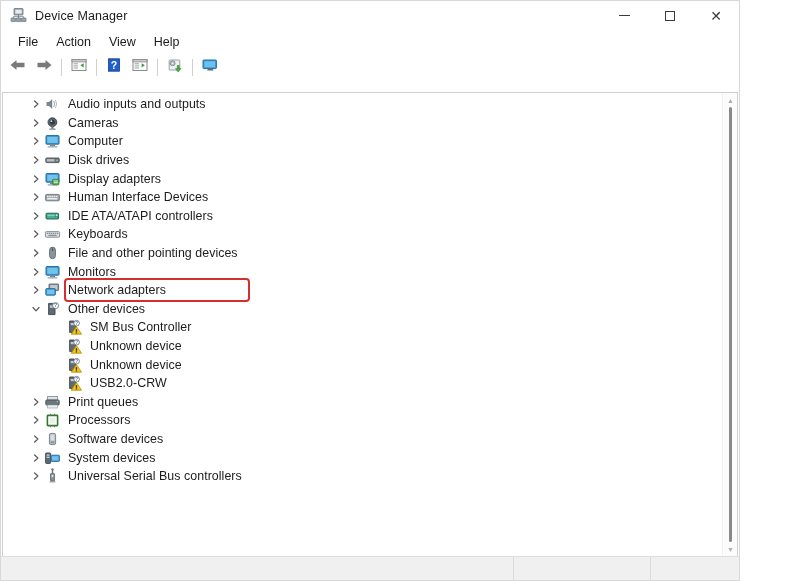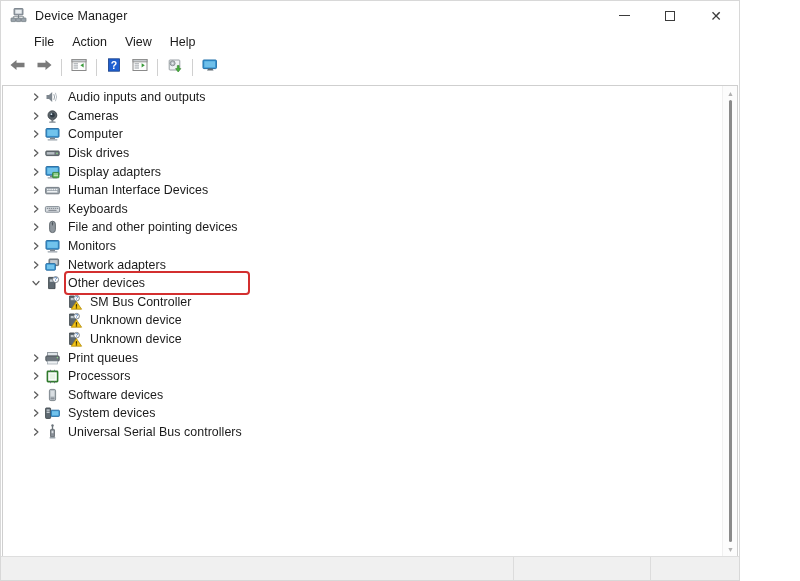--- a/index.html
+++ b/index.html
@@ -44,21 +44,21 @@
     color: #3b3b3b;
   }
   .wc-min { width: 11px; height: 1px; background: #3b3b3b; }
   .wc-max { width: 10px; height: 10px; border: 1px solid #3b3b3b; }
   .wc-close { font-size: 14px; line-height: 1; }
 
   
   .menubar {
     height: 23px; flex: 0 0 23px;
     display: flex; align-items: center;
-    padding-left: 24px;
+    padding-left: 8px;
     background: #ffffff;
   }
   .menu-item {
     font-size: 12.5px;
     color: #1b1b1b;
     padding: 2px 9px;
     line-height: 16px;
   }
 
   
@@ -75,21 +75,21 @@
   }
   .tb-sep {
     width: 1px; height: 17px;
     background: #d0d0d0;
     margin: 0 4px;
   }
 
   
   .tree-wrap {
     flex: 1 1 auto;
-    margin: 4px 1px 0 1px;
+    margin: 11px 1px 0 1px;
     border: 1px solid #cfcfcf;
     border-bottom: none;
     background: #ffffff;
     position: relative;
     overflow: hidden;
     display: flex;
   }
   .tree {
     flex: 1 1 auto;
     padding-top: 2px;
@@ -384,20 +384,34 @@
             </svg></div>
           <div class="rlabel">Human Interface Devices</div>
         </div>
         <div class="row">
           <div class="chev">
             <svg width="10" height="10" viewBox="0 0 10 10">
               <path d="M3.6 2 L6.9 5 L3.6 8" fill="none" stroke="#5a5a5a" stroke-width="1.25" stroke-linecap="round" stroke-linejoin="round"></path>
             </svg>
           </div>
           <div class="ricon"><svg width="17" height="16" viewBox="0 0 17 16">
+              <rect x="2" y="5.2" width="12.6" height="5.8" rx="1" fill="#2f8f73" stroke="#1d6450" stroke-width="0.9"></rect>
+                <rect x="3.2" y="6.4" width="7.6" height="2" fill="#7fd4bd"></rect>
+                <rect x="3.2" y="9" width="10" height="1.2" fill="#49b195"></rect>
+                <circle cx="12.6" cy="7.2" r="1" fill="#c9f0e4"></circle>
+            </svg></div>
+          <div class="rlabel">IDE ATA/ATAPI controllers</div>
+        </div>
+        <div class="row">
+          <div class="chev">
+            <svg width="10" height="10" viewBox="0 0 10 10">
+              <path d="M3.6 2 L6.9 5 L3.6 8" fill="none" stroke="#5a5a5a" stroke-width="1.25" stroke-linecap="round" stroke-linejoin="round"></path>
+            </svg>
+          </div>
+          <div class="ricon"><svg width="17" height="16" viewBox="0 0 17 16">
               <rect x="1.4" y="5.6" width="14.2" height="5.6" rx="1" fill="#d8dde1" stroke="#7d868e" stroke-width="0.9"></rect>
                 <rect x="2.8" y="6.8" width="1.4" height="1.2" fill="#8a9199"></rect>
                 <rect x="4.8" y="6.8" width="1.4" height="1.2" fill="#8a9199"></rect>
                 <rect x="6.8" y="6.8" width="1.4" height="1.2" fill="#8a9199"></rect>
                 <rect x="8.8" y="6.8" width="1.4" height="1.2" fill="#8a9199"></rect>
                 <rect x="10.8" y="6.8" width="1.4" height="1.2" fill="#8a9199"></rect>
                 <rect x="12.8" y="6.8" width="1.4" height="1.2" fill="#8a9199"></rect>
                 <rect x="4.4" y="8.8" width="8.2" height="1.3" rx="0.4" fill="#8a9199"></rect>
             </svg></div>
           <div class="rlabel">Keyboards</div>
@@ -489,20 +503,33 @@
               <path d="M3.6 2 H8.2 L9.8 3.8 V13.4 H3.6 Z" fill="#5f6a72" stroke="#3e464c" stroke-width="0.9"></path>
                 <rect x="4.7" y="4" width="3.2" height="2.2" fill="#c3cad0"></rect>
                 <circle cx="10.6" cy="4.2" r="2.8" fill="#ffffff" stroke="#5f6a72" stroke-width="0.8"></circle>
                 <text x="10.6" y="5.9" font-family="Liberation Sans, sans-serif" font-size="4.6" font-weight="bold" fill="#3d6fb0" text-anchor="middle">?</text>
                 <path d="M10.4 7.6 L15.6 15.2 H5.2 Z" fill="#f5c518" stroke="#b38b06" stroke-width="0.8"></path>
                 <rect x="9.8" y="10.2" width="1.3" height="2.6" fill="#3a3000"></rect>
                 <rect x="9.8" y="13.3" width="1.3" height="1.2" fill="#3a3000"></rect>
             </svg></div>
           <div class="rlabel">Unknown device</div>
         </div>
+        <div class="row child">
+          <div class="chev none"></div>
+          <div class="ricon"><svg width="17" height="16" viewBox="0 0 17 16">
+              <path d="M3.6 2 H8.2 L9.8 3.8 V13.4 H3.6 Z" fill="#5f6a72" stroke="#3e464c" stroke-width="0.9"></path>
+                <rect x="4.7" y="4" width="3.2" height="2.2" fill="#c3cad0"></rect>
+                <circle cx="10.6" cy="4.2" r="2.8" fill="#ffffff" stroke="#5f6a72" stroke-width="0.8"></circle>
+                <text x="10.6" y="5.9" font-family="Liberation Sans, sans-serif" font-size="4.6" font-weight="bold" fill="#3d6fb0" text-anchor="middle">?</text>
+                <path d="M10.4 7.6 L15.6 15.2 H5.2 Z" fill="#f5c518" stroke="#b38b06" stroke-width="0.8"></path>
+                <rect x="9.8" y="10.2" width="1.3" height="2.6" fill="#3a3000"></rect>
+                <rect x="9.8" y="13.3" width="1.3" height="1.2" fill="#3a3000"></rect>
+            </svg></div>
+          <div class="rlabel">USB2.0-CRW</div>
+        </div>
         <div class="row">
           <div class="chev">
             <svg width="10" height="10" viewBox="0 0 10 10">
               <path d="M3.6 2 L6.9 5 L3.6 8" fill="none" stroke="#5a5a5a" stroke-width="1.25" stroke-linecap="round" stroke-linejoin="round"></path>
             </svg>
           </div>
           <div class="ricon"><svg width="17" height="16" viewBox="0 0 17 16">
               <rect x="3.6" y="2.4" width="9.8" height="3.6" fill="#dfe4e8" stroke="#7d868e" stroke-width="0.8"></rect>
                 <rect x="1.8" y="6" width="13.4" height="5" rx="0.9" fill="#6e767d" stroke="#4a5258" stroke-width="0.9"></rect>
                 <rect x="3.4" y="11" width="10.2" height="3" fill="#eef1f3" stroke="#9aa3ab" stroke-width="0.7"></rect>

